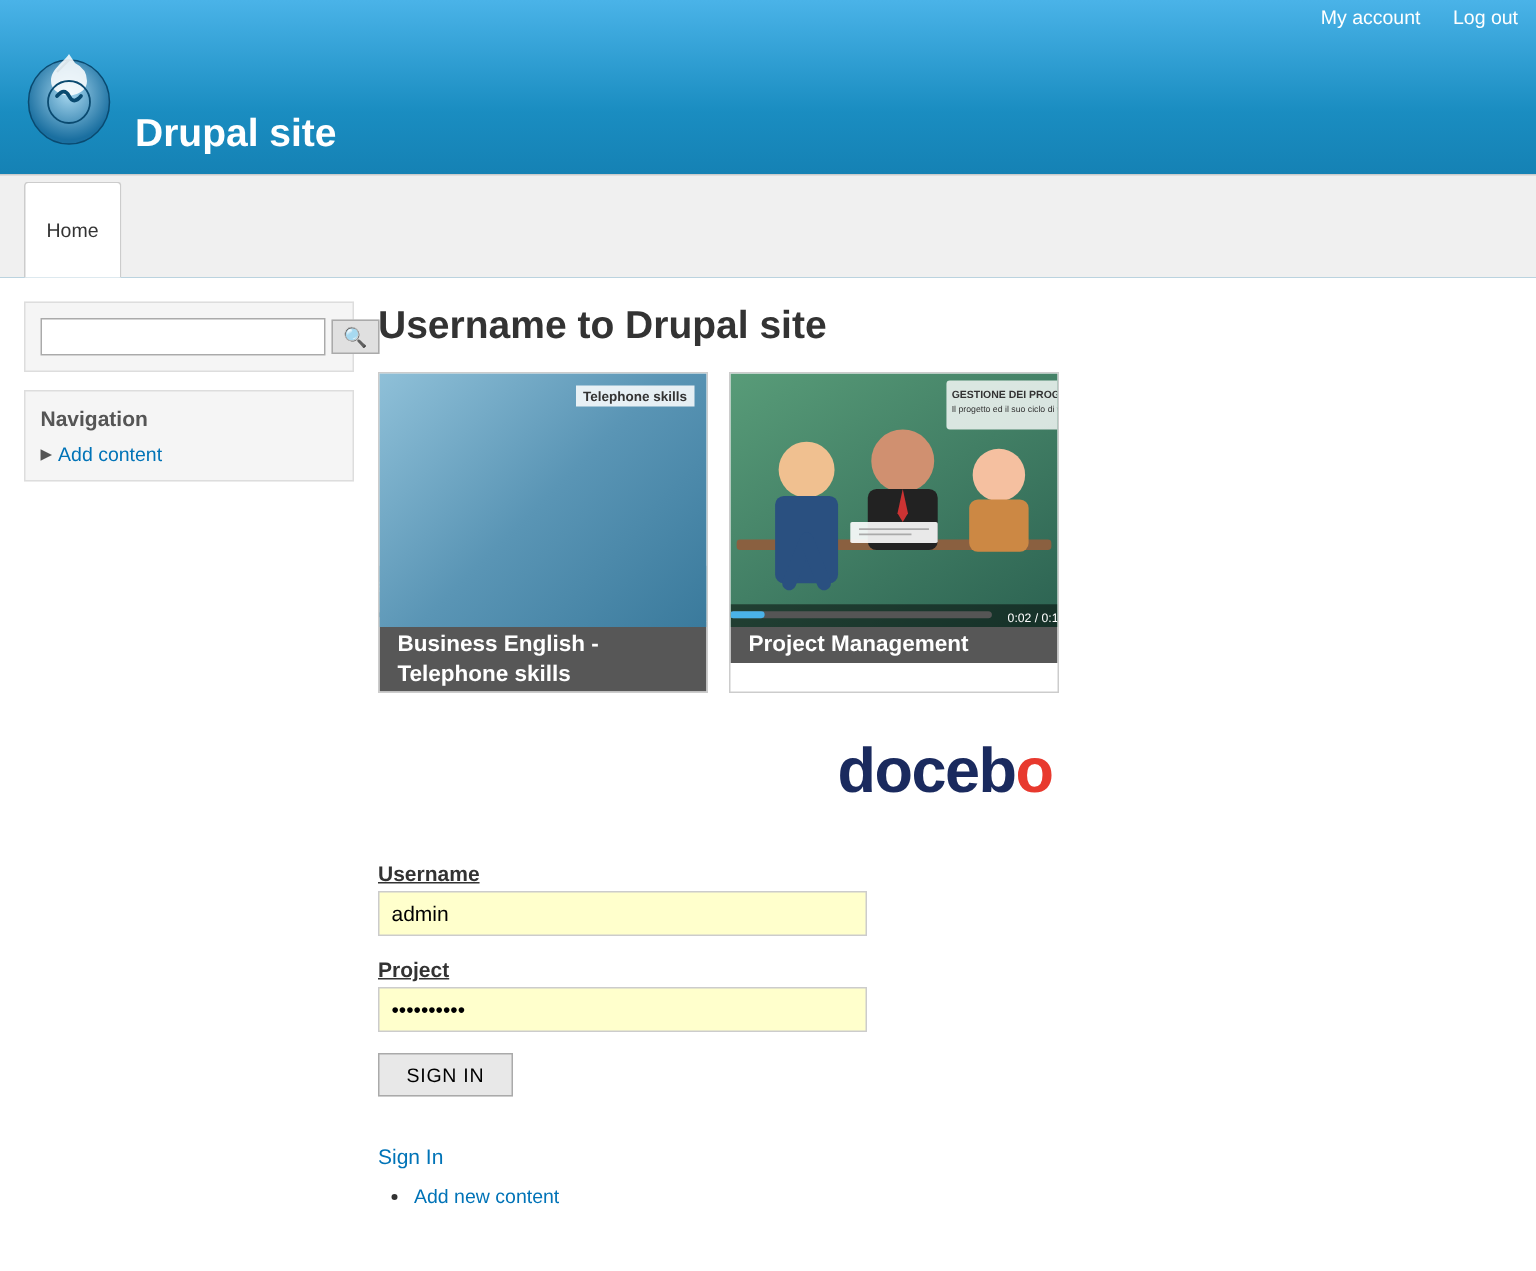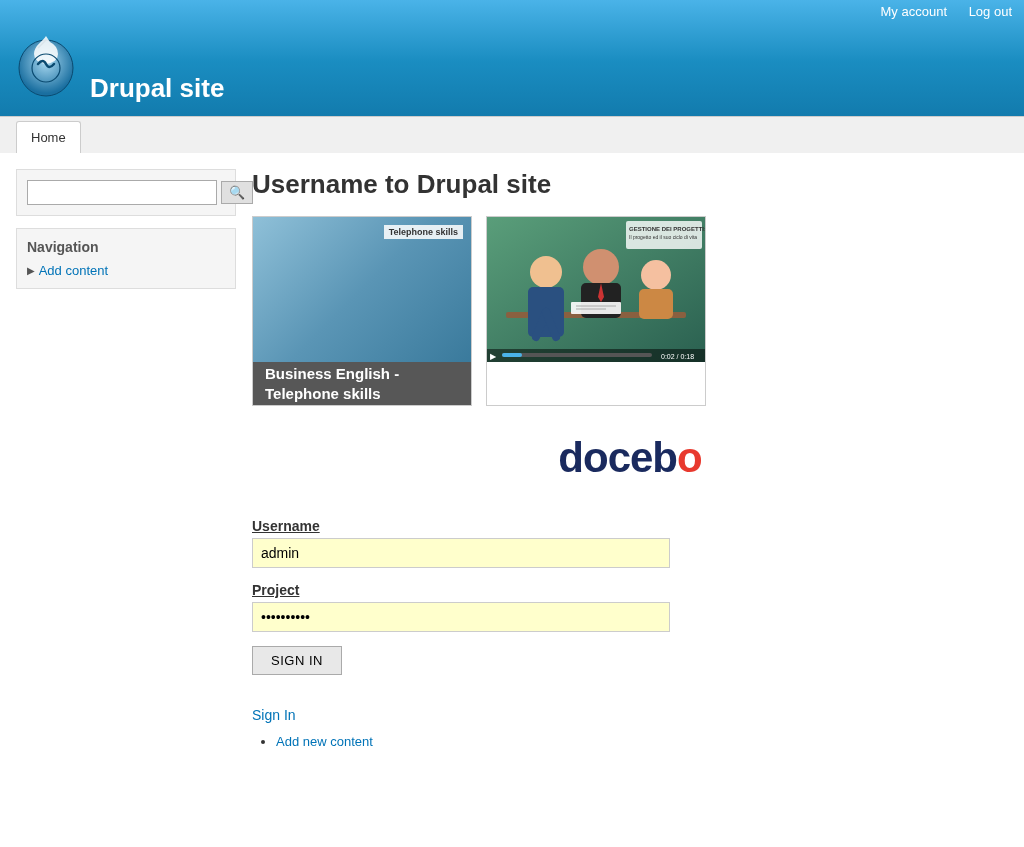--- a/index.html
+++ b/index.html
@@ -35,21 +35,21 @@
     }
 
     
     .nav-bar {
       background: #f0f0f0;
       border-top: 1px solid #ccc;
       padding: 0 16px;
       display: flex;
     }
     .nav-item {
-      padding: 8px 14px;
+      padding: 24px 14px;
       font-size: 13px;
       cursor: pointer;
       border: 1px solid #ccc;
       border-bottom: none;
       background: #fff;
       margin-top: 4px;
       border-radius: 3px 3px 0 0;
     }
 
     
@@ -126,21 +126,21 @@
       margin-bottom: 28px;
       flex-wrap: wrap;
     }
     .card {
       width: 220px;
       border: 1px solid #ccc;
       overflow: hidden;
     }
     .card-image {
       width: 100%;
-      height: 145px;
+      height: 169px;
       overflow: hidden;
       position: relative;
     }
     .card-caption {
       background: rgba(50,50,50,0.82);
       color: #fff;
       padding: 2px 12px;
       font-size: 15px;
       font-weight: bold;
       line-height: 1.3;
@@ -200,21 +200,21 @@
       text-decoration: underline;
     }
     .form-label {
       font-size: 14px;
       font-weight: bold;
       color: #333;
       margin-bottom: 4px;
       display: block;
     }
     .form-input {
-      width: 418px;
+      width: 326px;
       padding: 6px 8px;
       border: 1px solid #ccc;
       font-size: 14px;
       background: #ffffcc;
       margin-bottom: 14px;
     }
     .sign-in-btn {
       background: #e8e8e8;
       border: 1px solid #aaa;
       padding: 6px 18px;
@@ -399,20 +399,21 @@
               <text x="143" y="22" fill="#333" font-size="5">Il progetto ed il suo ciclo di vita</text>
 
               <rect x="0" y="132" width="220" height="13" fill="rgba(0,0,0,0.5)"></rect>
               <text x="4" y="142" fill="white" font-size="8">▶</text>
               <rect x="16" y="136" width="150" height="4" rx="2" fill="#555"></rect>
               <rect x="16" y="136" width="20" height="4" rx="2" fill="#4ab3e8"></rect>
               <text x="175" y="142" fill="white" font-size="7">0:02 / 0:18</text>
             </svg>
           </div>
         </div>
+        <div class="card-caption">Project Management</div>
       </div>
 
     </div>
 
     <div class="docebo-logo">
       <span class="docebo-text">
         <span>d</span><span>o</span><span>c</span><span>e</span><span>b</span><span class="docebo-dot">o</span>
       </span>
     </div>
 

